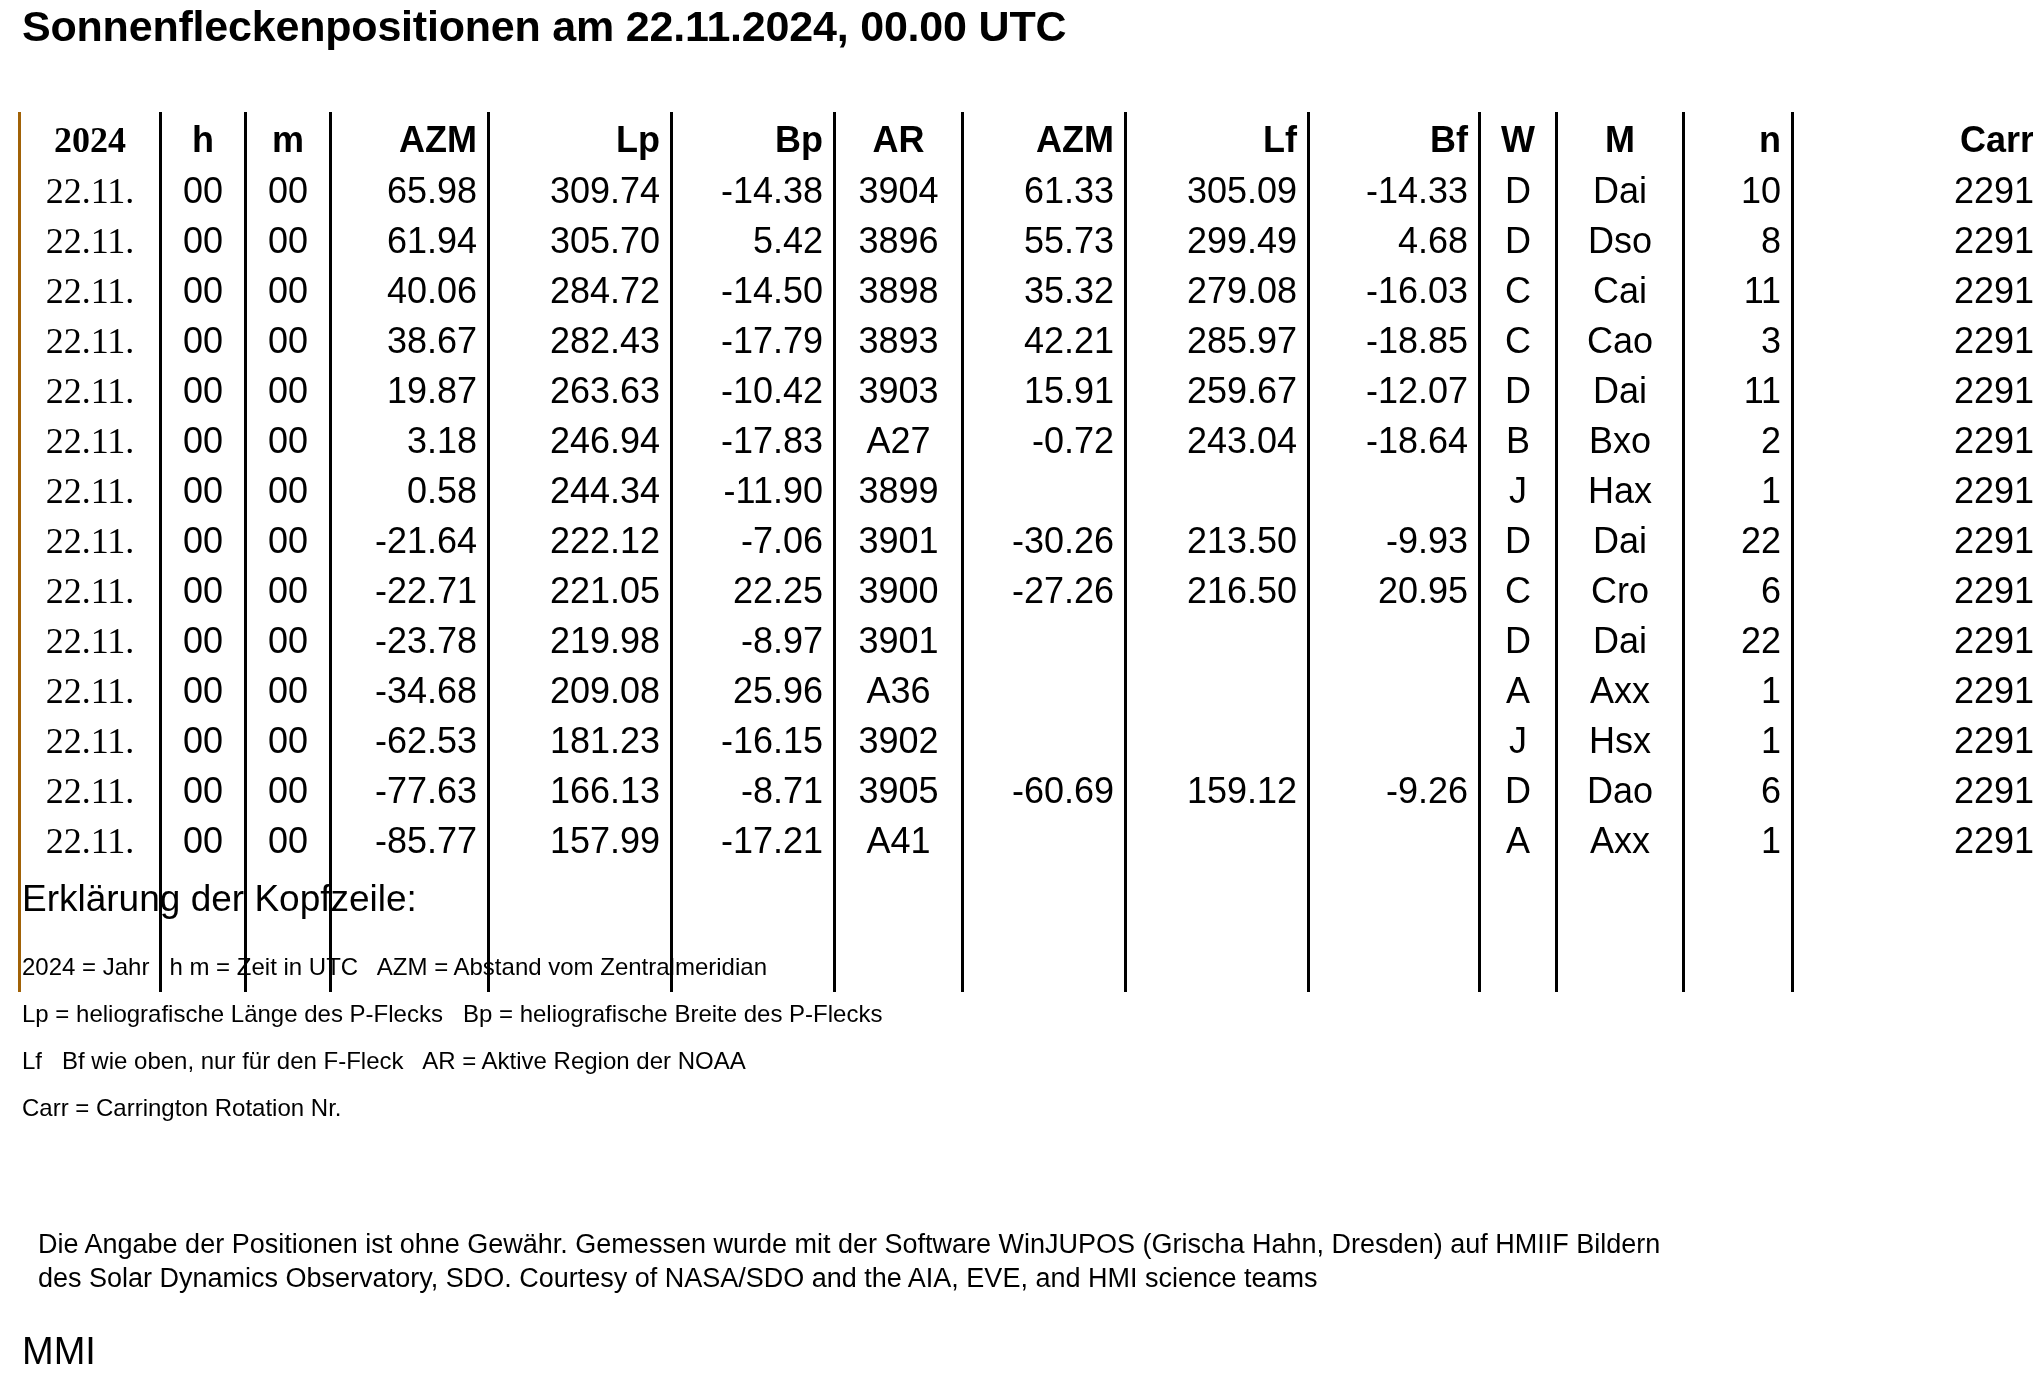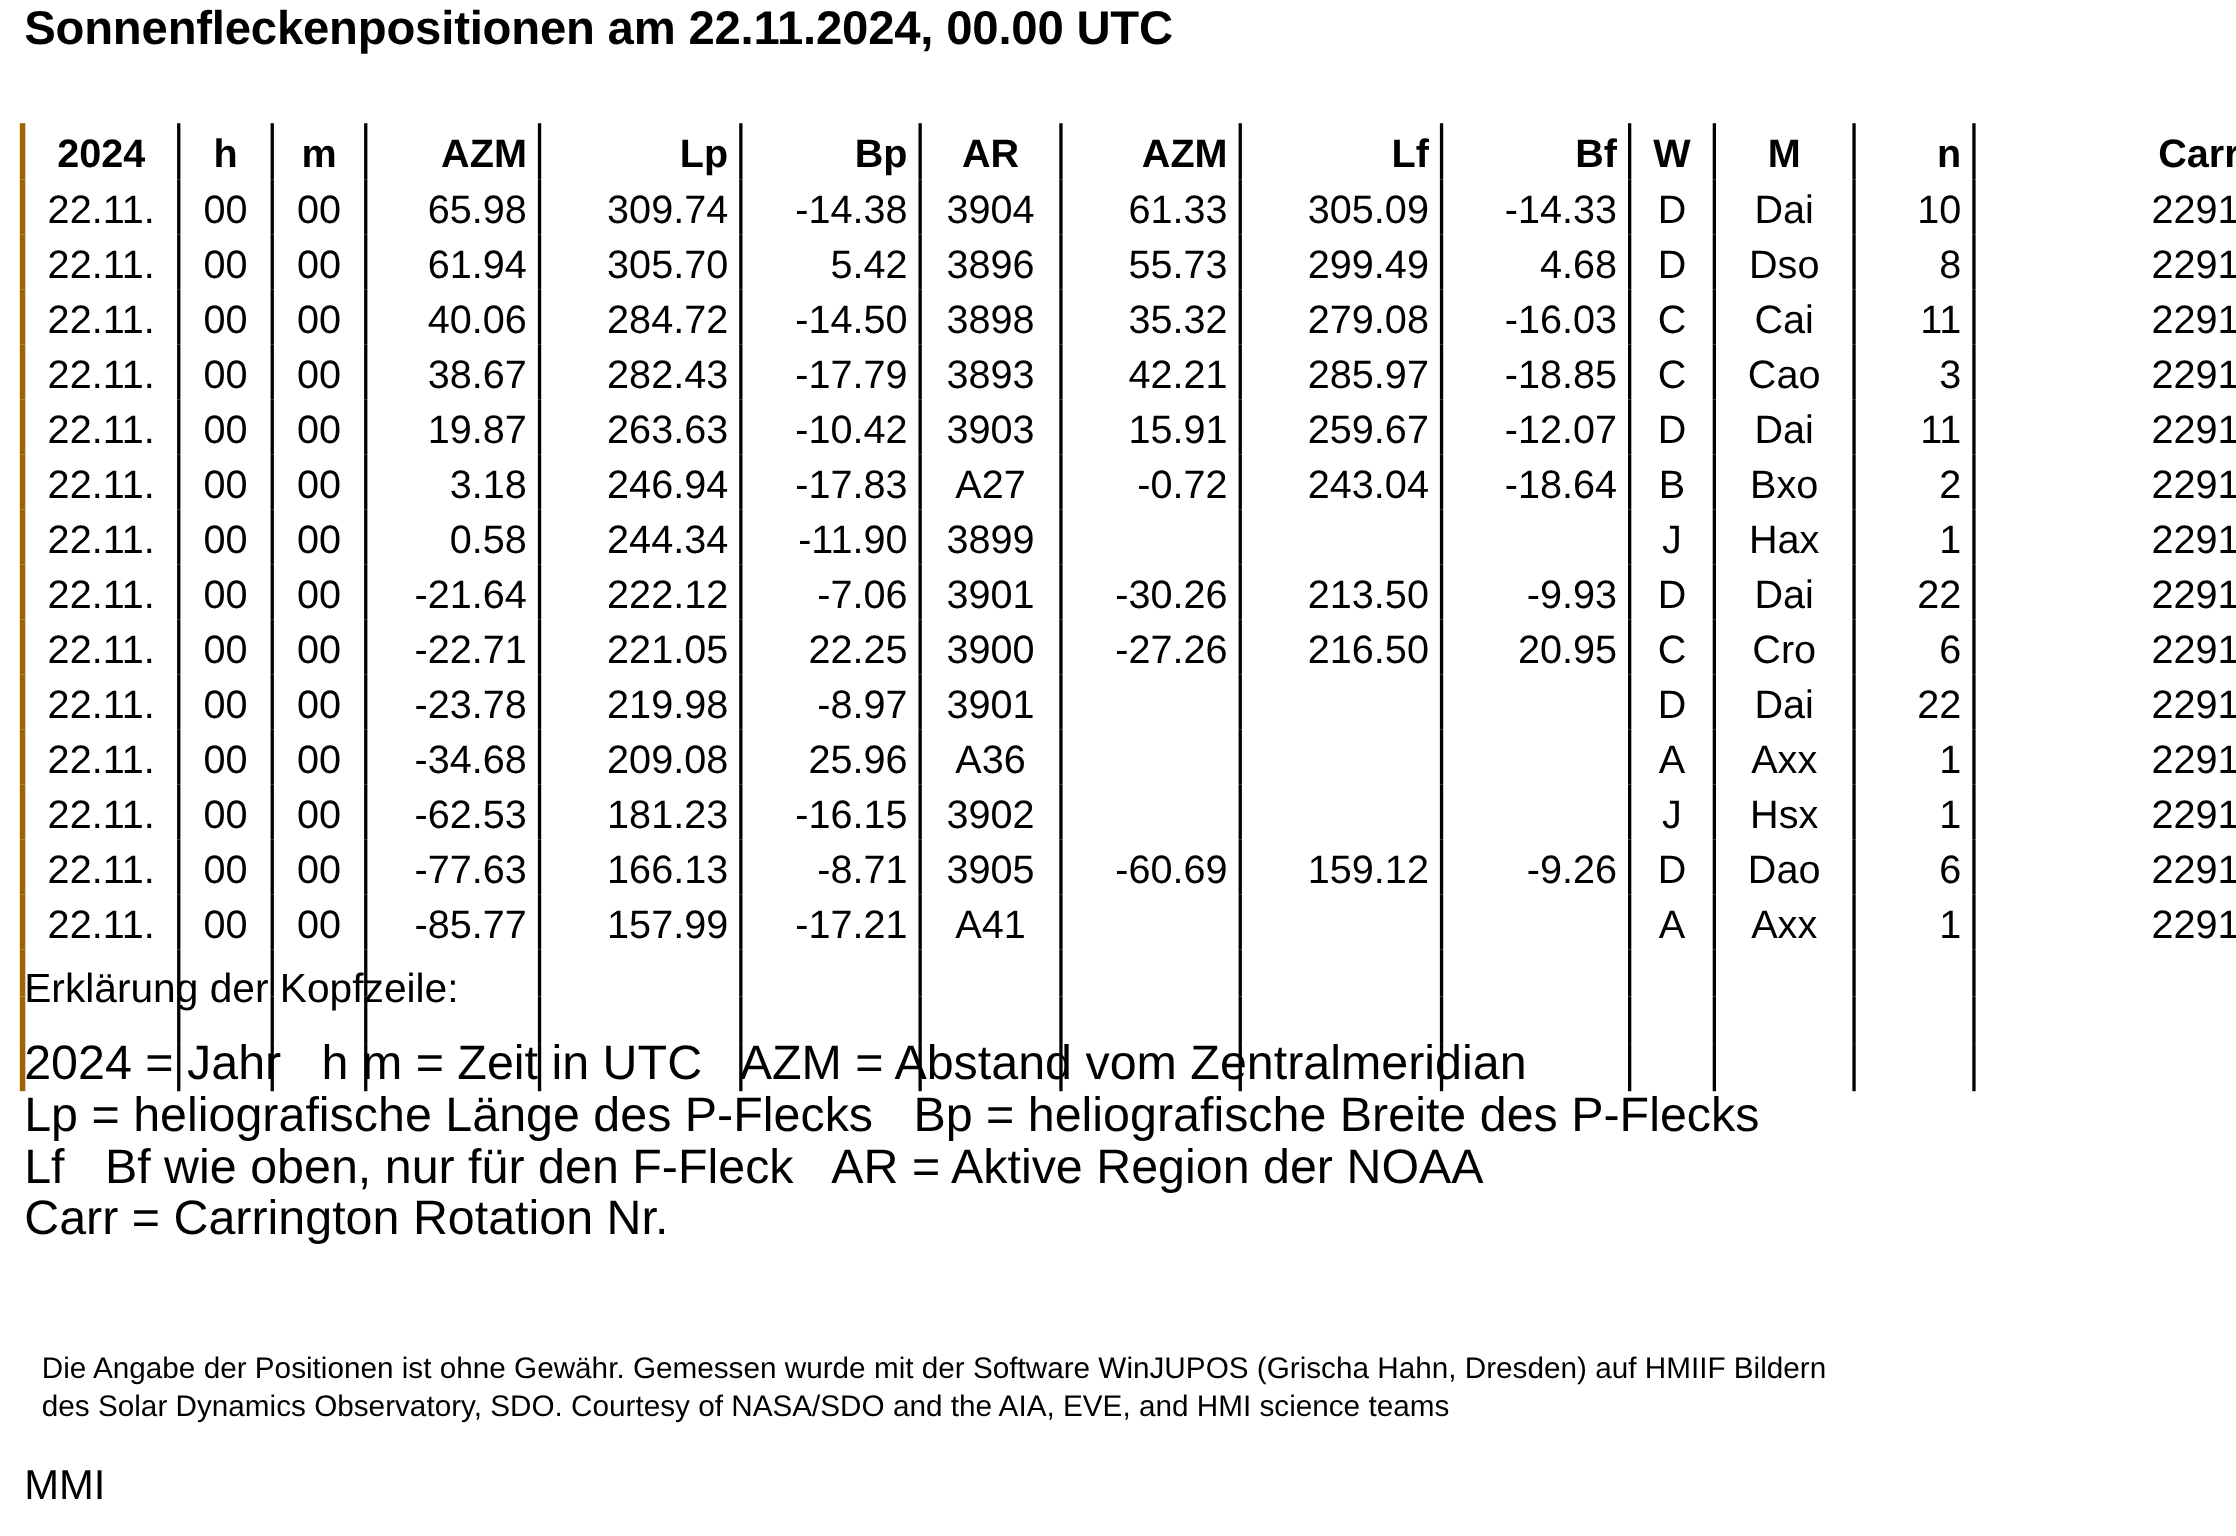--- a/index.html
+++ b/index.html
@@ -57,21 +57,22 @@
     white-space: nowrap;
     font-weight: normal;
   }
   table.sunspots thead th {
     font-weight: bold;
     padding-bottom: 5px;
   }
   
   table.sunspots th:first-child,
   table.sunspots td:first-child {
-    border-left: 5px solid #a16207;
+    border-left: 3px solid #a16207;
+    font-family: Liberation Serif, serif;
   }
 
   
   .c-date   { text-align: center; width: 118px; }
   .c-h      { text-align: center; width: 62px;  }
   .c-m      { text-align: center; width: 62px;  }
   .c-azmp   { text-align: right;  width: 135px; }
   .c-lp     { text-align: right;  width: 160px; }
   .c-bp     { text-align: right;  width: 140px; }
   .c-ar     { text-align: center; width: 105px; }
@@ -98,21 +99,21 @@
     left: 22px;
     top: 878px;
     font-size: 37px;
     font-weight: normal;
     white-space: nowrap;
   }
   .expl-lines {
     position: absolute;
     left: 22px;
     top: 943px;
-    font-size: 44px;
+    font-size: 24px;
     line-height: 47px;
   }
   .expl-lines div { white-space: pre; }
 
   .disclaimer {
     position: absolute;
     left: 22px;
     top: 1227px;
     font-size: 27px;
     line-height: 34px;

